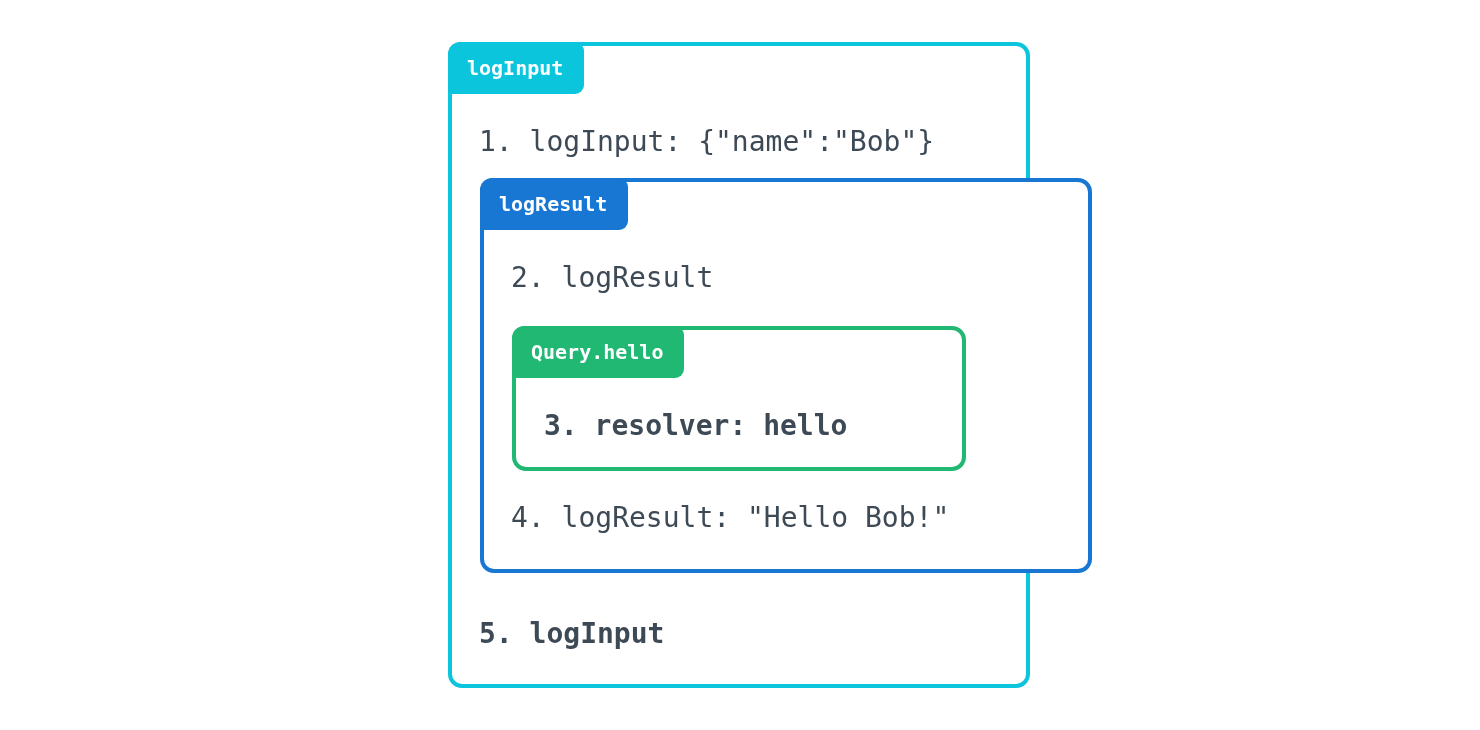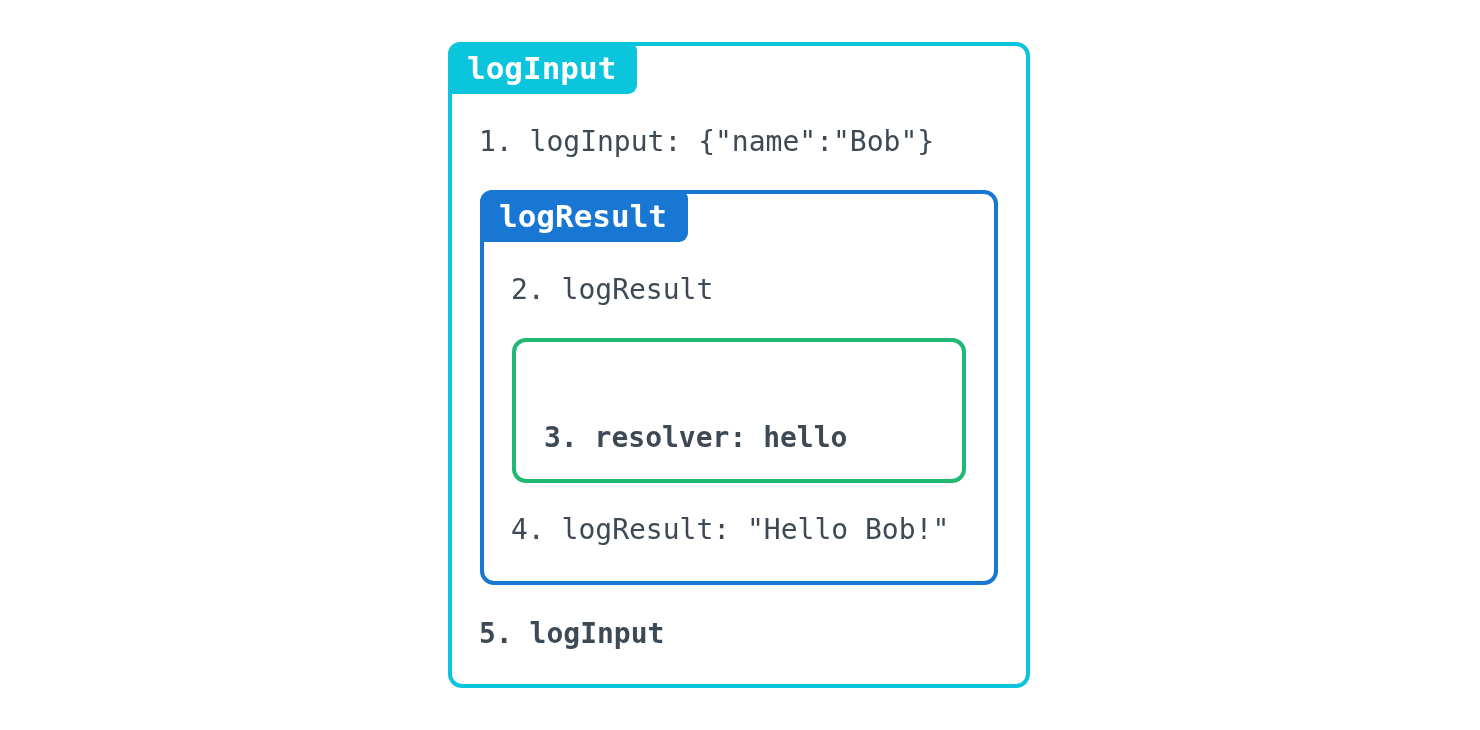--- a/index.html
+++ b/index.html
@@ -14,21 +14,21 @@
   .mw-box {
     position: absolute;
     background: var(--pageBackground, #ffffff);
     border-radius: 14px;
   }
   .tab {
     position: absolute;
     left: -4px; top: -4px;
     height: 52px; line-height: 52px;
     padding: 0 21px 0 19px;
-    font-size: 31px;
+    font-size: 20px;
     font-weight: bold;
     color: var(--labelText, #ffffff);
     border-radius: 12px 9px 9px 0;
     white-space: nowrap;
   }
   .step {
     position: absolute;
     font-size: 28px;
     line-height: 34px;
     color: var(--stepText, #3d4a56);
@@ -40,22 +40,22 @@
     left: 448px; top: 42px;
     width: 582px; height: 646px;
     border: 4px solid var(--outerAccent, #0bc5dc);
   }
   .tab-outer { background: var(--outerAccent, #0bc5dc); }
   .step-1 { left: 27px; top: 79px; }
   .step-5 { left: 27px; top: 571px; font-weight: bold; }
 
   
   .box-middle {
-    left: 28px; top: 144px;
-    width: 518px; height: 395px;
+    left: 28px; top: 132px;
+    width: 612px; height: 395px;
     border: 4px solid var(--middleAccent, #1777d2);
     padding-left: 28px;
   }
   .tab-middle { background: var(--middleAccent, #1777d2); }
   .step-2 { left: 27px; top: 79px; }
   .step-4 { left: 27px; top: 319px; }
 
   
   .box-inner {
     left: 28px; top: 144px;
@@ -74,20 +74,21 @@
     <div class="tab tab-outer">logInput</div>
 
     <div class="step step-1">1. logInput: {"name":"Bob"}</div>
 
     <div class="mw-box box-middle">
       <div class="tab tab-middle">logResult</div>
 
       <div class="step step-2">2. logResult</div>
 
       <div class="mw-box box-inner">
+        <div class="tab tab-inner">Query.hello</div>
 
         <div class="step step-3">3. resolver: hello</div>
       </div>
 
       <div class="step step-4">4. logResult: "Hello Bob!"</div>
     </div>
 
     <div class="step step-5">5. logInput</div>
   </div>
 

